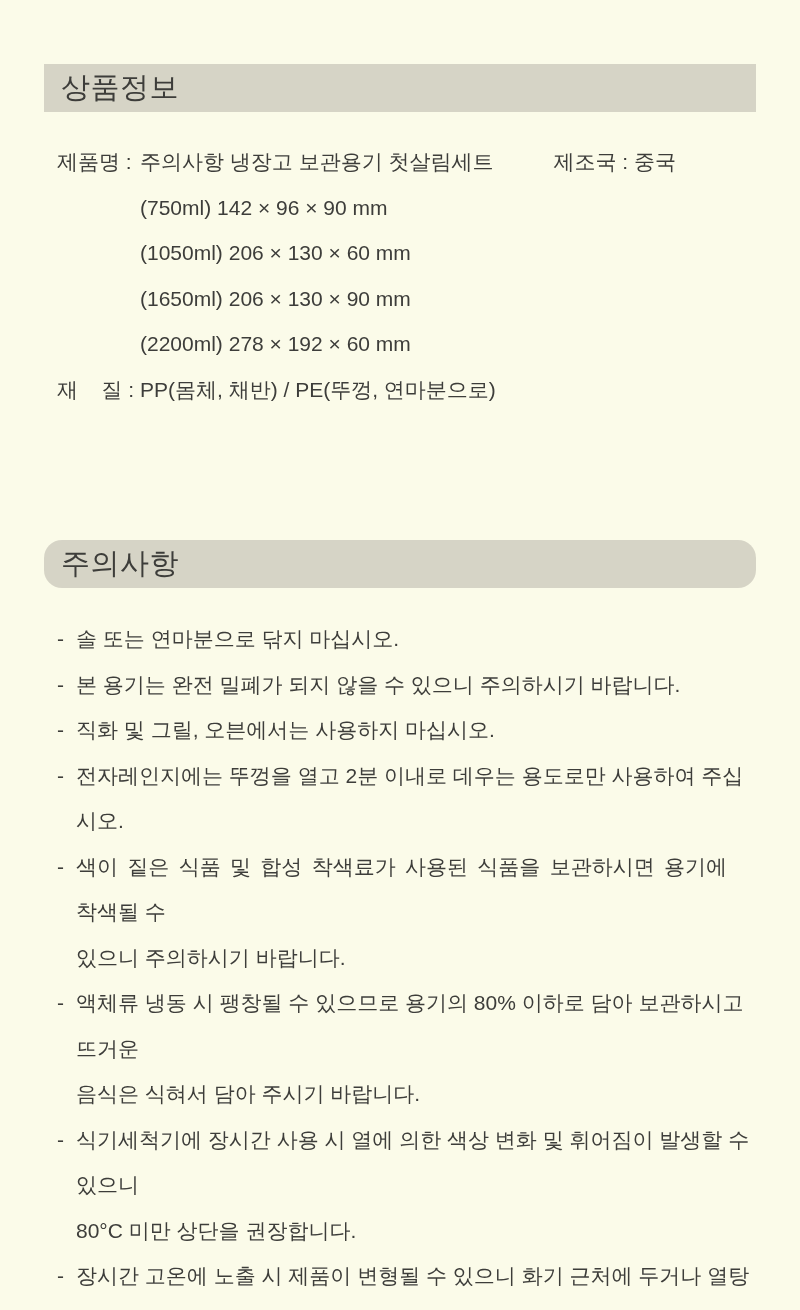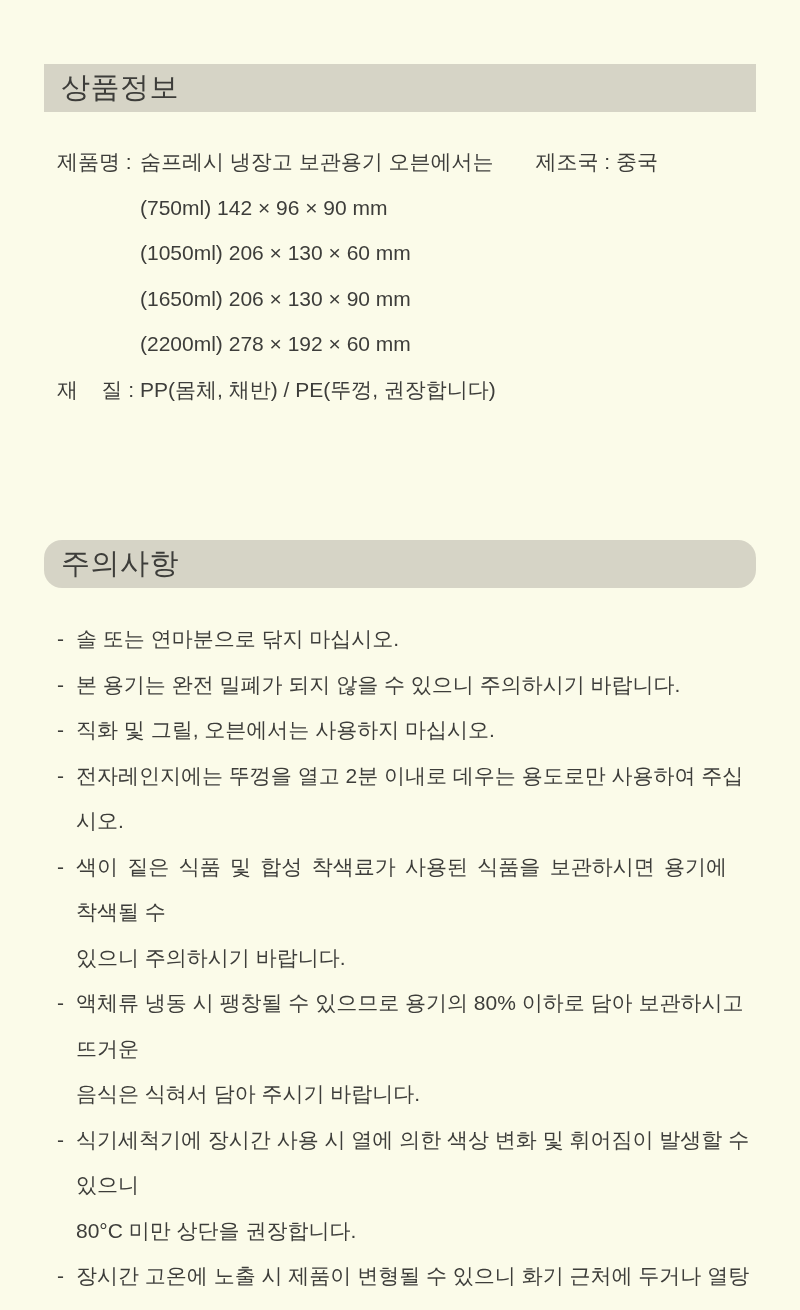--- a/index.html
+++ b/index.html
@@ -44,21 +44,21 @@
     line-height: 45.5px;
   }
   .info-row { white-space: nowrap; }
   .lbl {
     display: inline-block;
     width: 83px;
     white-space: pre;
     vertical-align: top;
   }
   .info-row.cont { padding-left: 83px; }
-  .origin { margin-left: 42px; }
+  .origin { margin-left: 60px; }
 
   .list {
     position: absolute;
     left: 57px;
     top: 616px;
     width: 700px;
     font-size: 21px;
     line-height: 45.5px;
   }
   .item { display: flex; }
@@ -70,36 +70,36 @@
 <body>
 
 <div class="page">
 
   <div class="section-header header-product-info">
     <span>상품정보</span>
   </div>
 
   <div class="info-body">
     <div class="info-row">
-      <span class="lbl">제품명 :</span><span>숨프레시 냉장고 보관용기 오븐에서는</span><span class="origin">제조국 : 중국</span>
+      <span class="lbl">제품명 :</span><span>주의사항 냉장고 보관용기 첫살림세트</span><span class="origin">제조국 : 중국</span>
     </div>
     <div class="info-row cont">
       <span>(750ml) 142 × 96 × 90 mm</span>
     </div>
     <div class="info-row cont">
       <span>(1050ml) 206 × 130 × 60 mm</span>
     </div>
     <div class="info-row cont">
       <span>(1650ml) 206 × 130 × 90 mm</span>
     </div>
     <div class="info-row cont">
       <span>(2200ml) 278 × 192 × 60 mm</span>
     </div>
     <div class="info-row">
-      <span class="lbl">재    질 :</span><span>PP(몸체, 채반) / PE(뚜껑, 권장합니다)</span>
+      <span class="lbl">재    질 :</span><span>PP(몸체, 채반) / PE(뚜껑, 연마분으로)</span>
     </div>
   </div>
 
   <div class="section-header header-precautions">
     <span>주의사항</span>
   </div>
 
   <div class="list">
     <div class="item">
       <span class="marker">-</span>

